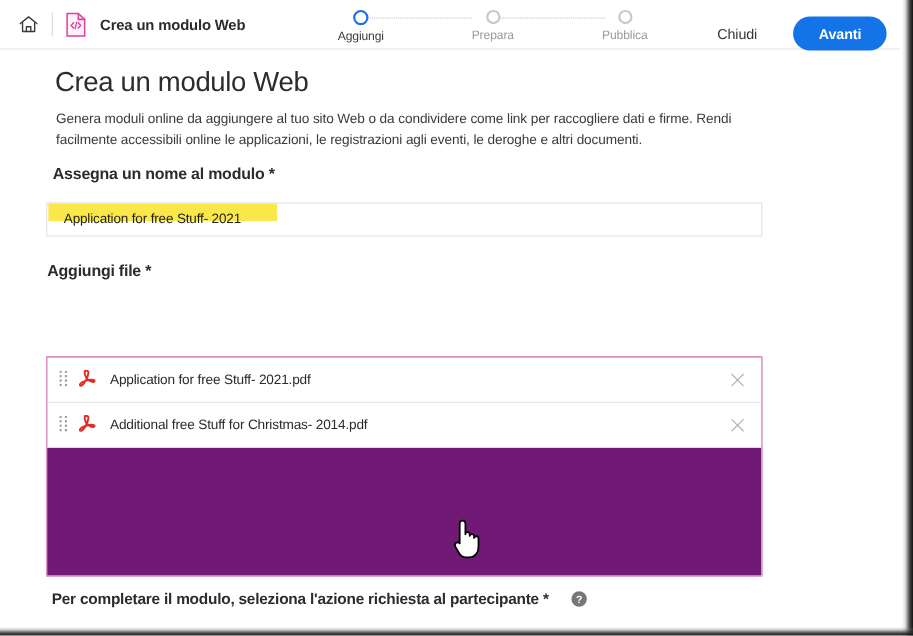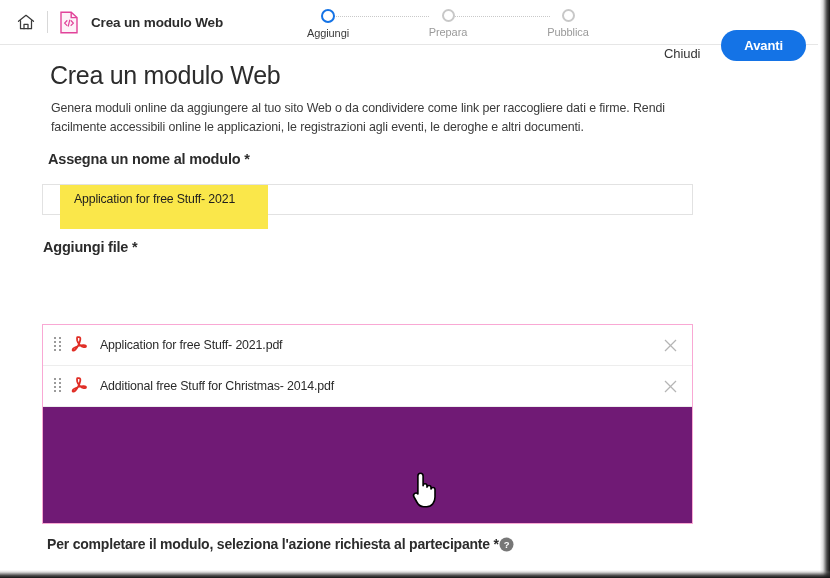--- a/index.html
+++ b/index.html
@@ -140,22 +140,22 @@
     color: #3a3a3a;
   }
 
   
   .header-right {
     position: absolute;
     right: 12px;
     top: 0;
     height: 61px;
     display: flex;
-    align-items: flex-end;
-    gap: 21px;
+    align-items: center;
+    gap: 33px;
   }
   .close-link {
     font-size: 13px;
     color: #353535;
     cursor: pointer;
     letter-spacing: -0.1px;
   }
   .next-btn {
     background: #1473e6;
     color: #ffffff;
@@ -217,23 +217,23 @@
     top: 138px;
     width: 651px;
     height: 31px;
     border: 1px solid #e2e2e2;
     background: #ffffff;
     display: flex;
     align-items: center;
   }
   .name-input-text {
     position: absolute;
-    left: 17px;
+    left: 1px;
     top: 0px;
-    height: 44px;
+    height: 16px;
     line-height: 29px;
     background: #fae74a;
     padding: 0 10px 0 14px;
     font-size: 12.3px;
     color: #1e1e1e;
     white-space: nowrap;
     letter-spacing: -0.15px;
     min-width: 208px;
   }
 
@@ -332,21 +332,21 @@
   .footer-label {
     position: absolute;
     left: 47px;
     top: 490px;
     font-size: 14px;
     font-weight: bold;
     color: #2c2c2c;
     letter-spacing: -0.2px;
     display: flex;
     align-items: center;
-    gap: 0;
+    gap: 20px;
   }
   .help-icon {
     width: 15px; height: 15px;
     flex: none;
     display: inline-flex;
     cursor: pointer;
   }
 
   
   .cursor-hand {

